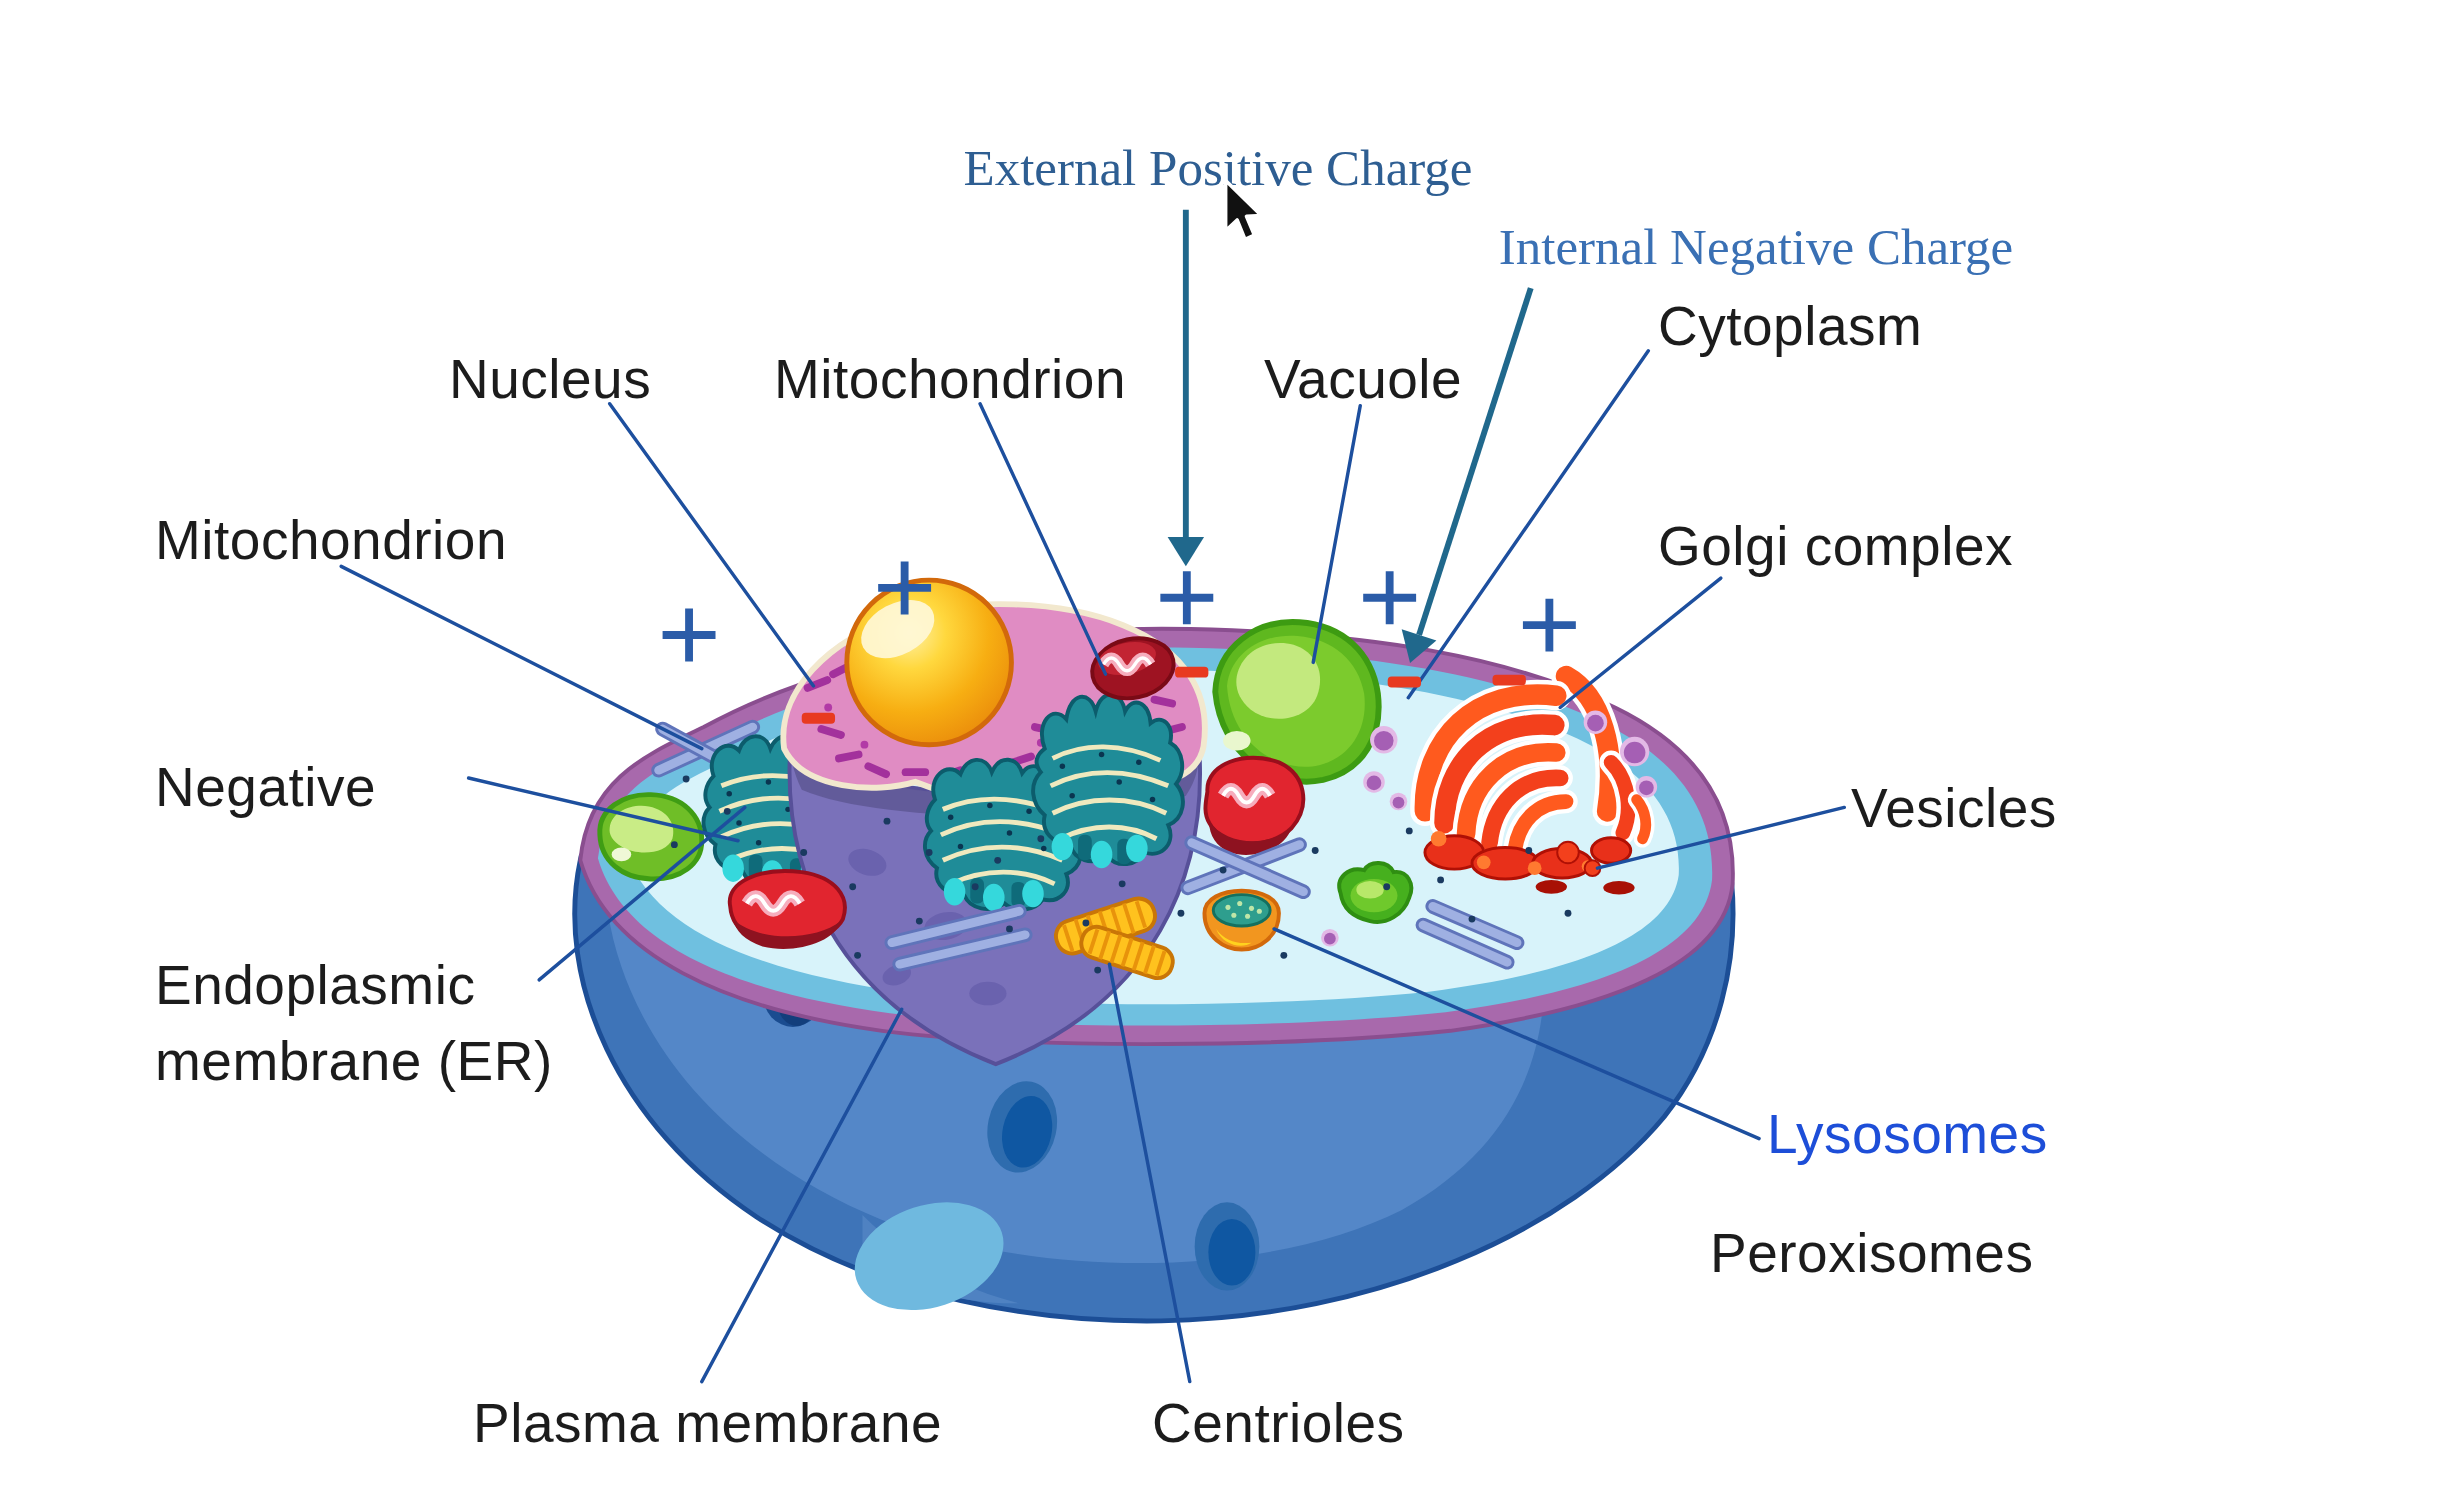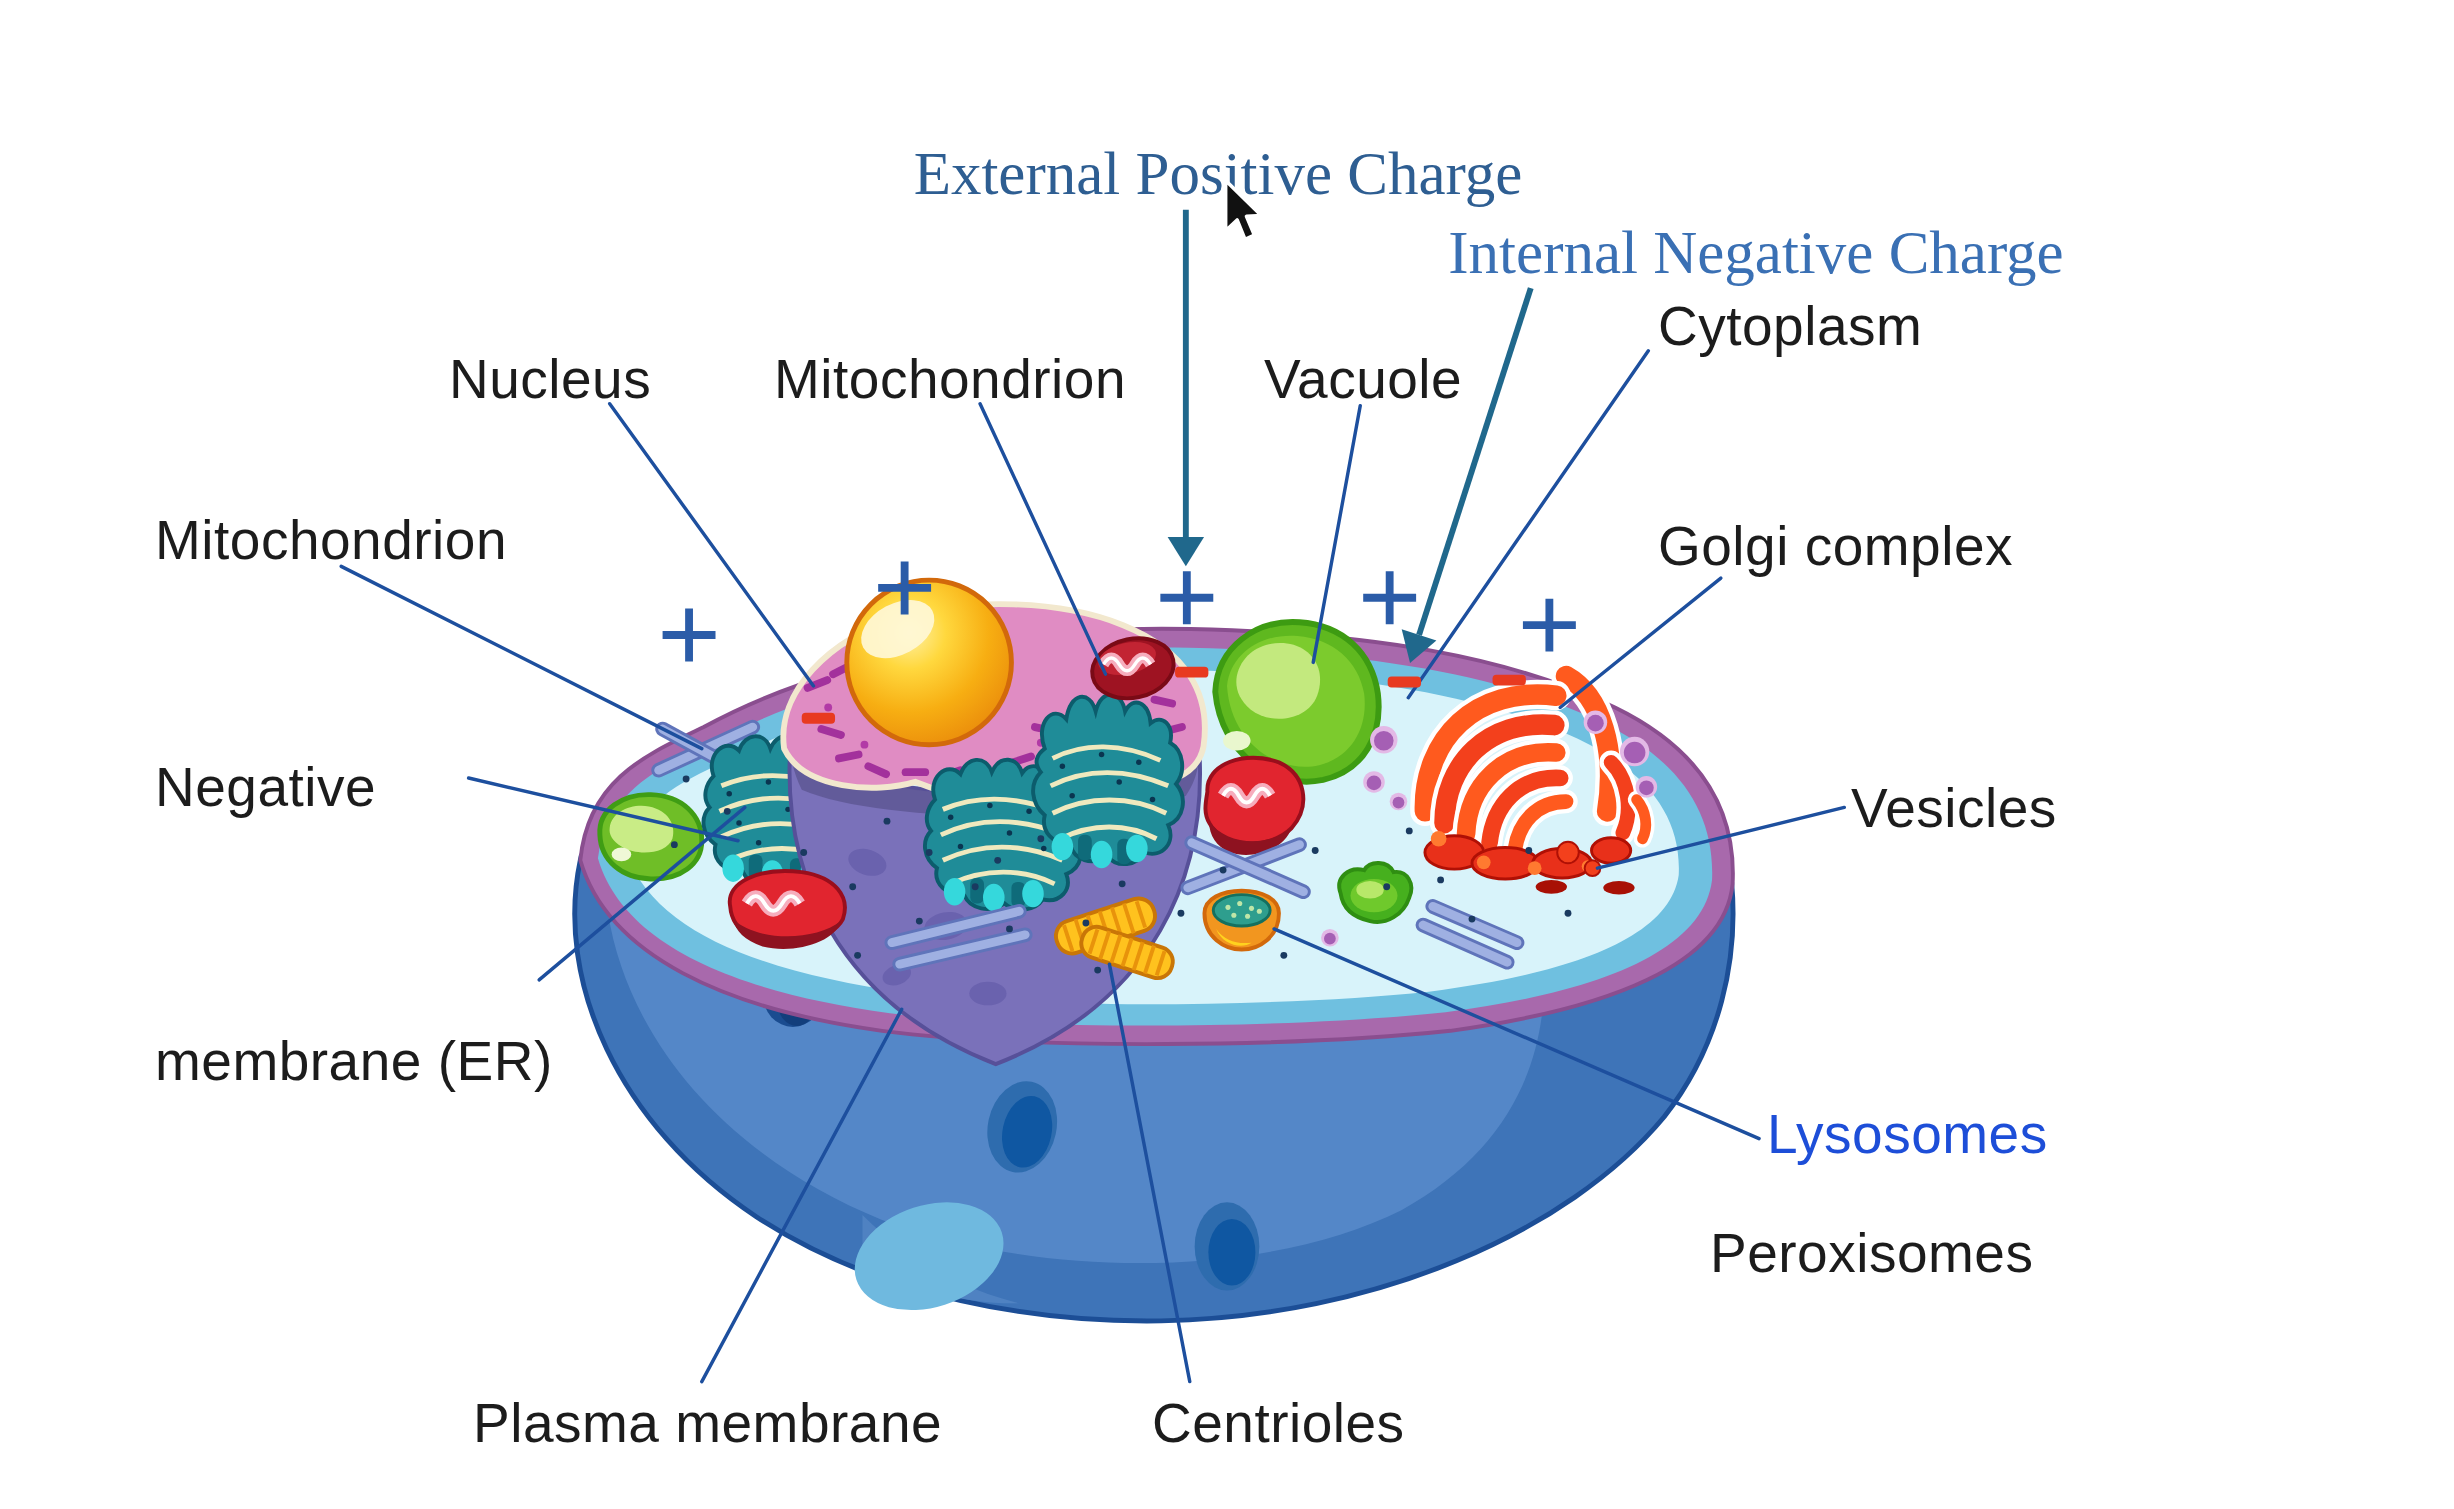--- a/index.html
+++ b/index.html
@@ -2,21 +2,21 @@
 <html><head>
 <meta charset="utf-8">
 <style>
   html,body{margin:0;padding:0;background:#ffffff;}
   .stage{position:relative;width:2454px;height:1509px;overflow:hidden;background:#ffffff;
          font-family:"Liberation Sans",sans-serif;}
   .abs{position:absolute;left:0;top:0;}
   .label{position:absolute;white-space:nowrap;font-size:55px;line-height:76px;
          letter-spacing:0.5px;color:#1c1c1c;}
   .title{position:absolute;white-space:nowrap;font-family:"Liberation Serif",serif;
-         font-size:61px;transform:translateX(-50%);}
+         font-size:51px;transform:translateX(-50%);}
 </style>
 </head>
 <body>
 
 <div class="stage">
 
   <svg class="abs" width="2454" height="1509" viewBox="0 0 2504 1540">
     <defs>
       <radialGradient id="yolk" cx="38%" cy="32%" r="78%">
         <stop offset="0%" stop-color="#FFF1A6"></stop>
@@ -445,21 +445,21 @@
 
   <div id="labels">
       <div class="label" style="left: 449px; top: 341px; color: rgb(28, 28, 28);"><span>Nucleus</span></div>
       <div class="label" style="left: 774px; top: 341px; color: rgb(28, 28, 28);"><span>Mitochondrion</span></div>
       <div class="label" style="left: 1264px; top: 341px; color: rgb(28, 28, 28);"><span>Vacuole</span></div>
       <div class="label" style="left: 1658px; top: 288px; color: rgb(28, 28, 28);"><span>Cytoplasm</span></div>
       <div class="label" style="left: 155px; top: 502px; color: rgb(28, 28, 28);"><span>Mitochondrion</span></div>
       <div class="label" style="left: 1658px; top: 508px; color: rgb(28, 28, 28);"><span>Golgi complex</span></div>
       <div class="label" style="left: 155px; top: 749px; color: rgb(28, 28, 28);"><span>Negative</span></div>
       <div class="label" style="left: 1851px; top: 770px; color: rgb(28, 28, 28); text-align: right;"><span>Vesicles</span></div>
-      <div class="label" style="left: 155px; top: 947px; color: rgb(28, 28, 28);"><br><span>membrane (ER)</span></div>
+      <div class="label" style="left: 155px; top: 947px; color: rgb(28, 28, 28);"><span>Endoplasmic</span><br><span>membrane (ER)</span></div>
       <div class="label" style="left: 1767px; top: 1096px; color: #1d4ed8;"><span>Lysosomes</span></div>
       <div class="label" style="left: 1710px; top: 1215px; color: rgb(28, 28, 28);"><span>Peroxisomes</span></div>
       <div class="label" style="left: 473px; top: 1385px; color: rgb(28, 28, 28);"><span>Plasma membrane</span></div>
       <div class="label" style="left: 1152px; top: 1385px; color: rgb(28, 28, 28);"><span>Centrioles</span></div>
     </div>
 
   <svg id="cursor" class="abs" width="59" height="69" viewBox="0 0 40 48" style="overflow: visible; left: 1222px; top: 179px;">
     <path d="M 2 1 L 2 36 L 10 28.5 L 15.5 42 L 22 39 L 16.5 26 L 27 25.5 Z" fill="#111111" stroke="#ffffff" stroke-width="2.5" stroke-linejoin="round"></path>
   </svg>
 </div>

